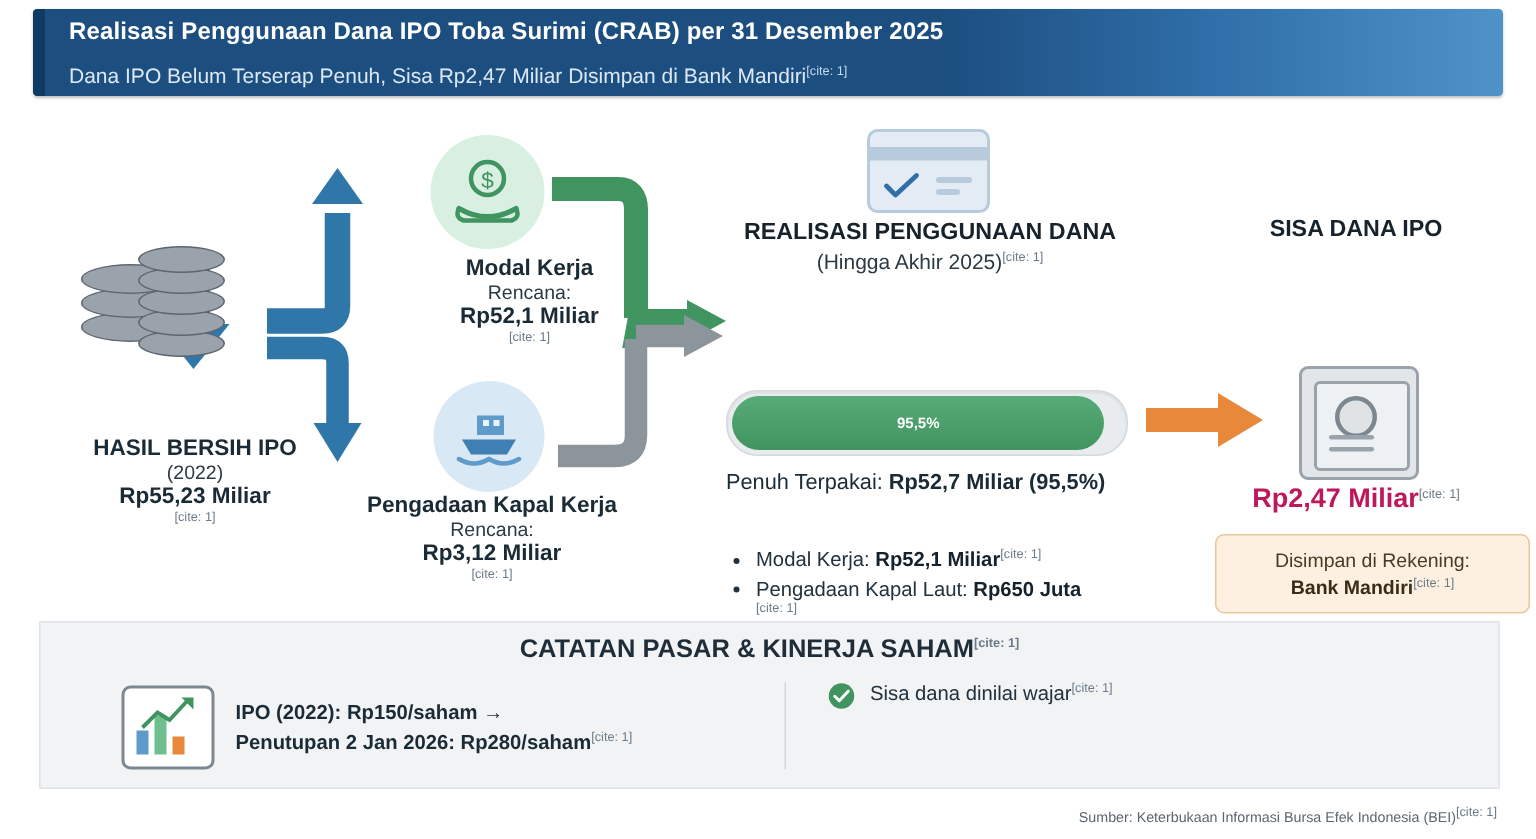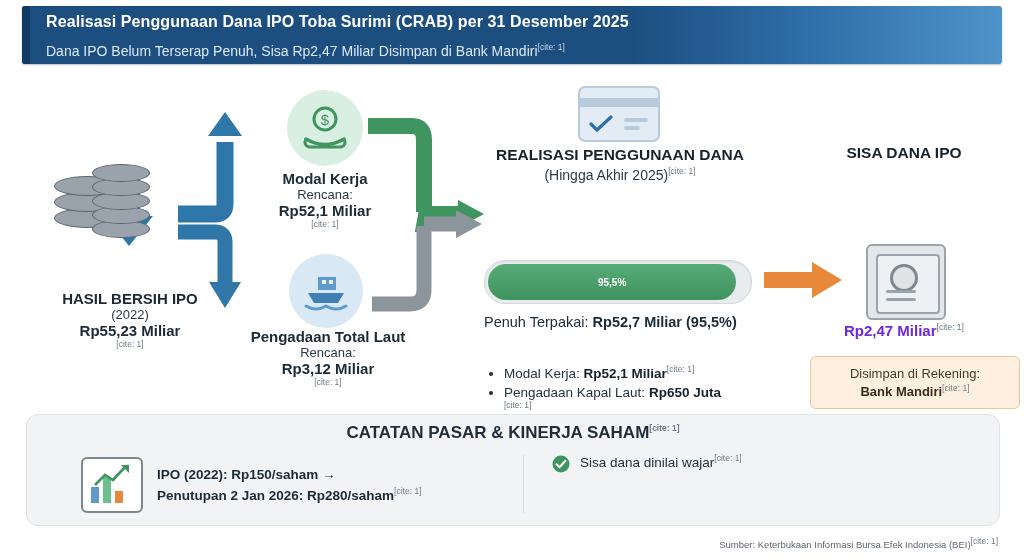--- a/index.html
+++ b/index.html
@@ -78,21 +78,21 @@
   .callout{
     position:absolute;left:810px;top:292px;width:188px;padding:8px 10px;
     background:#fdf0e0;border:1px solid #e9c79a;border-radius:6px;text-align:center;
     font-size:13px;color:#4a3a23;line-height:1.35;
   }
   .callout b{color:#3a2d18;}
 
   
   .panel{
     position:absolute;left:26px;top:414px;width:972px;height:110px;
-    background:#f1f3f5;border:1px solid #dfe3e7;border-radius:12px;
+    background:#f1f3f5;border:1px solid #dfe3e7;border-radius:1px;
   }
   .panel-title{
     position:absolute;left:0;top:8px;width:100%;text-align:center;
     font-size:17px;font-weight:bold;color:#1f2d38;
   }
   .panel-left{position:absolute;left:30px;top:42px;width:440px;display:flex;align-items:center;gap:14px;margin-left:24px;}
   .panel-div{position:absolute;left:496px;top:40px;width:1px;height:58px;background:#d3d8dd;}
   .panel-right{position:absolute;left:524px;top:38px;width:440px;}
   .pr-row{display:flex;gap:9px;margin-bottom:6px;font-size:13.5px;color:#22313c;line-height:1.35;}
   .bold{font-weight:bold;}
@@ -168,38 +168,38 @@
   </div>
 
   <div class="circ circ-green" style="left:287px;top:26px;width:76px;height:76px;">
     <svg width="54" height="54" viewBox="0 0 54 54" aria-hidden="true">
       <circle cx="27" cy="18" r="11" fill="none" stroke="#3f9460" stroke-width="3"></circle>
       <text x="27" y="24" font-size="15" text-anchor="middle" fill="#3f9460" font-family="Liberation Sans, sans-serif">$</text>
       <path d="M8 38 q19 11 38 0" stroke="#3f9460" stroke-width="3.5" fill="none" stroke-linecap="round"></path>
       <path d="M8 38 q-3 6 3 8 h32 q6 -2 3 -8" stroke="#3f9460" stroke-width="3" fill="none"></path>
     </svg>
   </div>
-  <div class="label-block" style="left:234px;top:106px;width:182px;">
+  <div class="label-block" style="left:234px;top:106px;width:182px;padding-left:28px;">
     <div class="lbl-title">Modal Kerja</div>
     <div class="lbl-sub">Rencana:</div>
     <div class="lbl-strong">Rp52,1 Miliar</div>
     <div class="cite">[cite: 1]</div>
   </div>
 
   <div class="circ circ-blue" style="left:289px;top:190px;width:74px;height:74px;">
     <svg width="52" height="52" viewBox="0 0 52 52" aria-hidden="true">
       <rect x="18" y="12" width="18" height="13" fill="#5e9bcb"></rect>
       <rect x="22" y="15" width="4" height="4" fill="#eaf2f9"></rect>
       <rect x="29" y="15" width="4" height="4" fill="#eaf2f9"></rect>
       <path d="M8 28 h36 l-6 10 H14 Z" fill="#3f7fb3"></path>
       <path d="M6 41 q10 6 20 0 q10 6 20 0" stroke="#5e9bcb" stroke-width="3" fill="none" stroke-linecap="round"></path>
     </svg>
   </div>
   <div class="label-block" style="left:218px;top:264px;width:220px;">
-    <div class="lbl-title">Pengadaan Total Laut</div>
+    <div class="lbl-title">Pengadaan Kapal Kerja</div>
     <div class="lbl-sub">Rencana:</div>
     <div class="lbl-strong">Rp3,12 Miliar</div>
     <div class="cite">[cite: 1]</div>
   </div>
 
   <div style="position:absolute;left:578px;top:22px;width:78px;height:52px;background:#e3ecf4;border:2px solid #b8cbdc;border-radius:7px;">
     <div style="position:absolute;left:0;top:10px;width:100%;height:9px;background:#b8cbdc;"></div>
     <svg width="26" height="20" viewBox="0 0 26 20" style="position:absolute;left:9px;top:26px;">
       <path d="M2 10 l6 6 l14 -13" stroke="#2f6ea8" stroke-width="3.2" fill="none" stroke-linecap="round" stroke-linejoin="round"></path>
     </svg>
@@ -242,21 +242,21 @@
   <div class="ctr" style="left:806px;top:80px;width:196px;">
     <div style="font-size:15.5px;font-weight:bold;color:#17222b;">SISA DANA IPO</div>
   </div>
   <div class="safe">
     <div class="safe-door"></div>
     <div class="safe-dial"></div>
     <div class="safe-line" style="top:44px;"></div>
     <div class="safe-line" style="top:52px;"></div>
   </div>
   <div class="ctr" style="left:806px;top:258px;width:196px;">
-    <span style="font-size:15px;font-weight:bold;color:#6d28d9;">Rp2,47 Miliar</span><span class="cite">[cite: 1]</span>
+    <span style="font-size:18px;font-weight:bold;color:#be185d;">Rp2,47 Miliar</span><span class="cite">[cite: 1]</span>
   </div>
 
   <div class="callout">
     <div>Disimpan di Rekening:</div>
     <div><b>Bank Mandiri</b><span class="cite">[cite: 1]</span></div>
   </div>
 </div>
 
 <div class="panel">
   <div class="panel-title">

